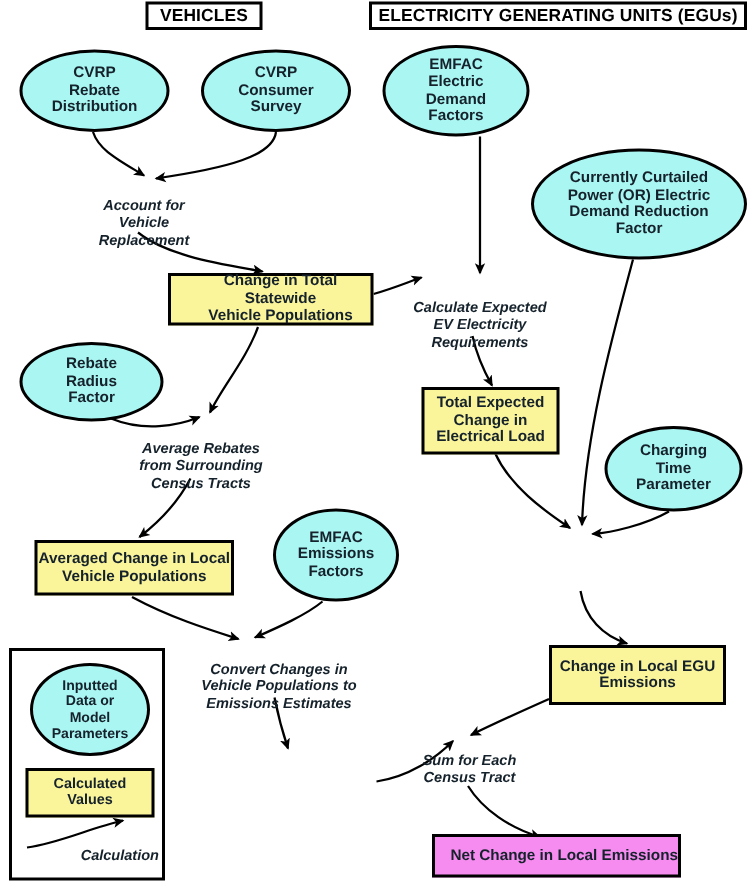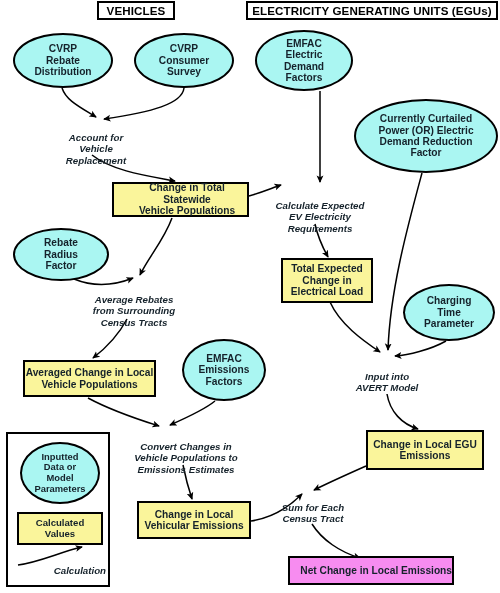--- a/index.html
+++ b/index.html
@@ -222,24 +222,20 @@
     <span>EMFAC
 Emissions
 Factors</span>
   </div>
 
   <div class="node rect" style="left:366px; top:430px; width:118px; height:40px;">
     <span>Change in Local EGU
 Emissions</span>
   </div>
 
-  <div class="node rect" style="left:137px; top:501px; width:114px; height:38px;">
-    <span>Change in Local
-Vehicular Emissions</span>
-  </div>
 
   <div class="node rect magenta" style="left:288px; top:556px; width:166px; height:29px;">
     <span>Net Change in Local Emissions</span>
   </div>
 
   <div class="edge-label" style="left:46px; top:120px; width:100px;">
     <span>Account for
 Vehicle
 Replacement</span>
   </div>
@@ -249,24 +245,20 @@
 EV Electricity
 Requirements</span>
   </div>
 
   <div class="edge-label" style="left:78px; top:282px; width:112px;">
     <span>Average Rebates
 from Surrounding
 Census Tracts</span>
   </div>
 
-  <div class="edge-label" style="left:340px; top:359px; width:94px;">
-    <span>Input into
-AVERT Model</span>
-  </div>
 
   <div class="edge-label" style="left:263px; top:490px; width:100px;">
     <span>Sum for Each
 Census Tract</span>
   </div>
 
   <div class="edge-label" style="left:127px; top:429px; width:118px;">
     <span>Convert Changes in
 Vehicle Populations to
 Emissions Estimates</span>

